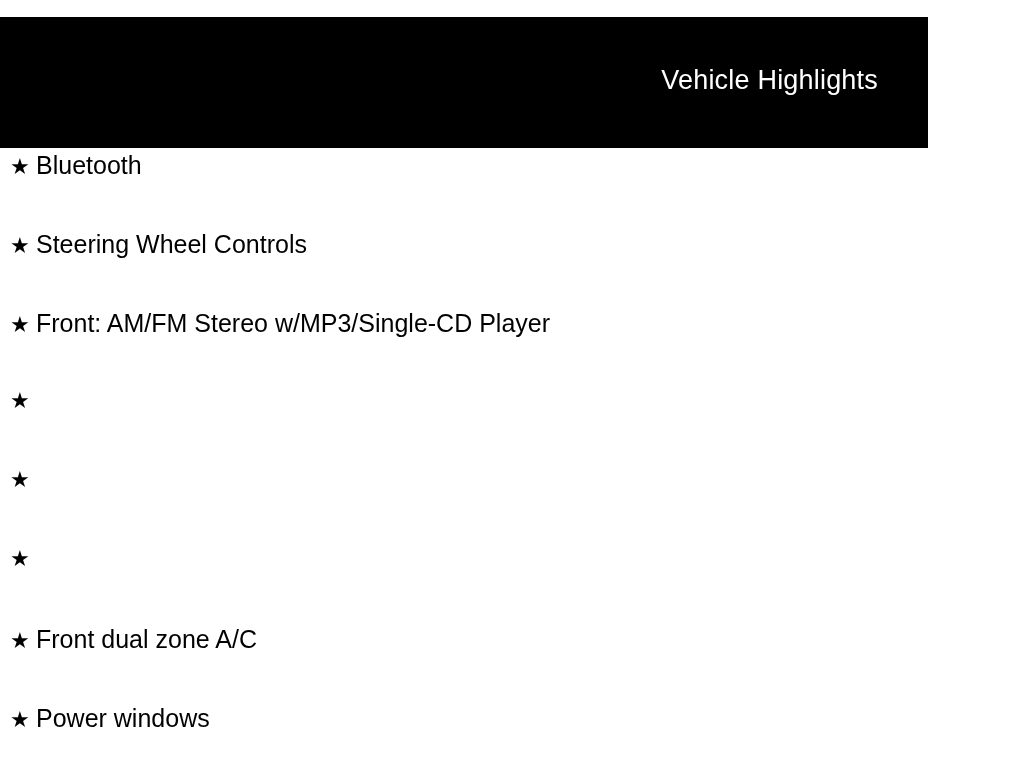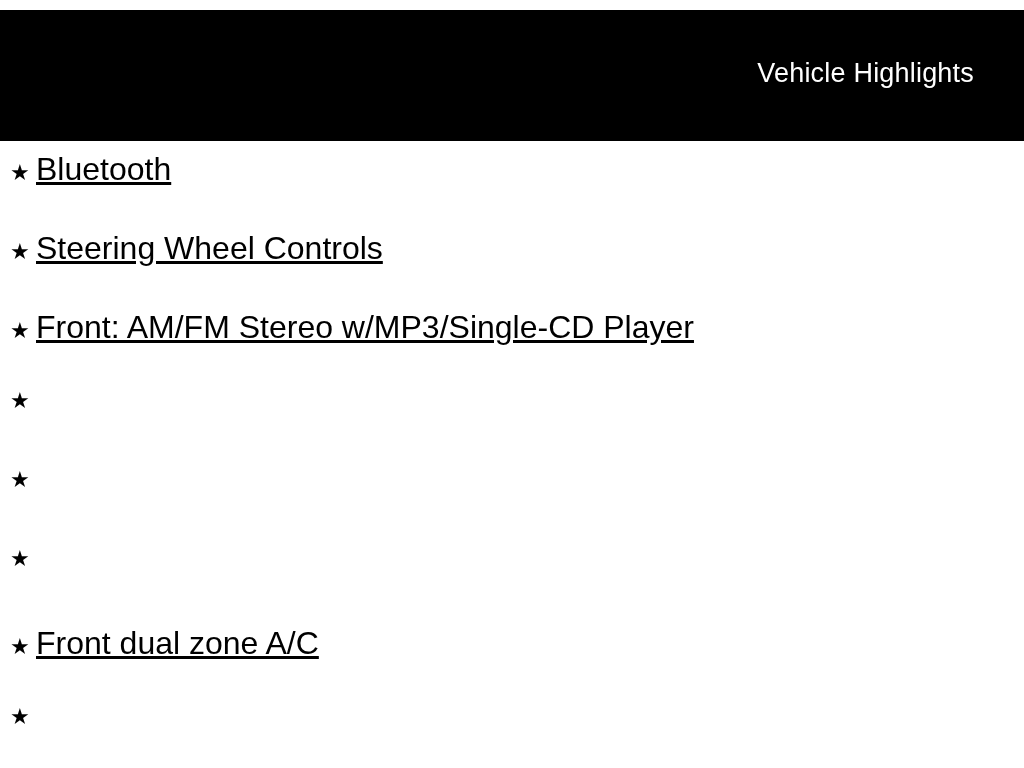--- a/index.html
+++ b/index.html
@@ -14,23 +14,23 @@
     overflow: hidden;
   }
   .page {
     position: relative;
     width: 1024px;
     height: 768px;
     background: #ffffff;
   }
   .header-bar {
     position: absolute;
-    top: 10px;
+    top: 17px;
     left: 0;
-    width: 1024px;
+    width: 928px;
     height: 131px;
     background: #000000;
     box-sizing: border-box;
   }
   .header-title {
     position: absolute;
     right: 50px;
     top: 50px;
     color: #ffffff;
     font-size: 27px;
@@ -60,24 +60,23 @@
     display: inline-block;
     width: 26px;
     min-width: 26px;
     color: #000000;
     font-size: 22px;
     line-height: 1;
     text-align: left;
   }
   .feature-label {
     color: #000000;
-    font-size: 32px;
+    font-size: 25px;
     line-height: 1;
     white-space: nowrap;
-    text-decoration: underline;
   }
 </style>
 </head>
 <body>
 
 <div class="page">
 
   <div class="header-bar">
     <div class="header-title">Vehicle Highlights</div>
   </div>
@@ -103,16 +102,17 @@
     </li>
     <li class="feature-item">
       <span class="bullet-star">★</span>
     </li>
     <li class="feature-item">
       <span class="bullet-star">★</span>
       <span class="feature-label">Front dual zone A/C</span>
     </li>
     <li class="feature-item">
       <span class="bullet-star">★</span>
+      <span class="feature-label">Power windows</span>
     </li>
   </ul>
 
 </div>
 
 </body></html>

